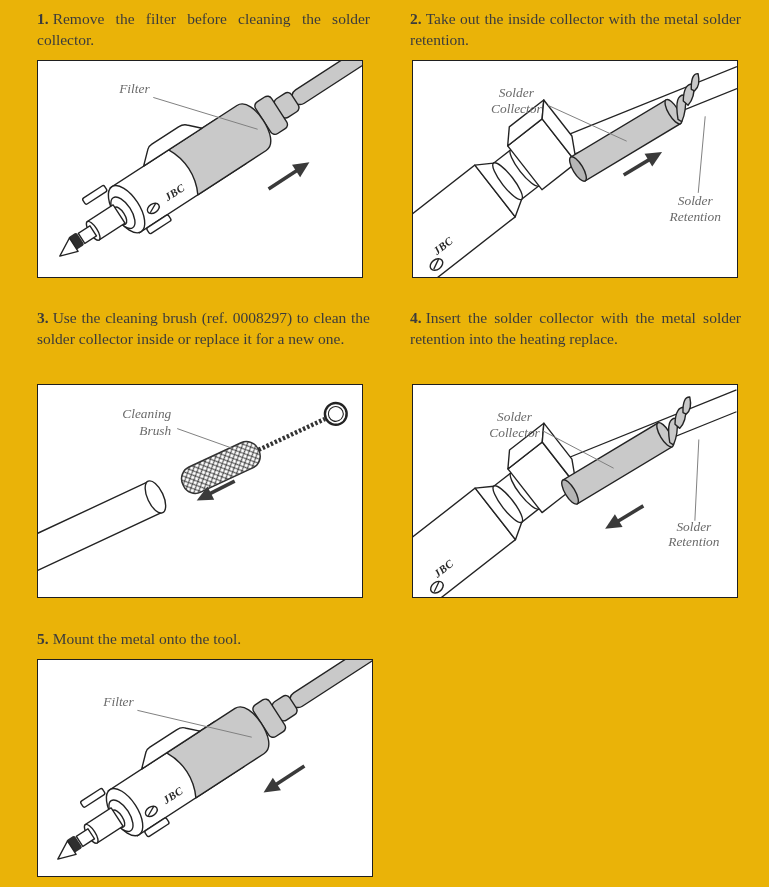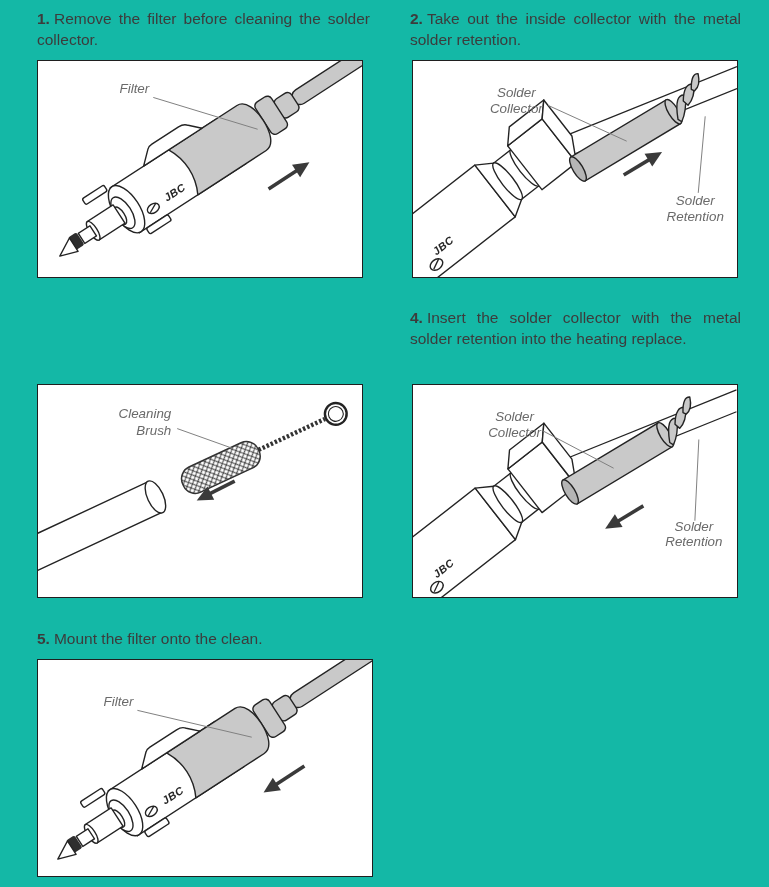--- a/index.html
+++ b/index.html
@@ -1,21 +1,21 @@
 <!DOCTYPE html>
 <html style="--line: #232323; --fill-gray: #c9c9c9; --text: #3c3c3c; --label: #6a6a6a; --arrow: #3a3a3a; --border: #1f1f1f; --leader: #808080;"><head>
 <meta charset="utf-8">
 <style>
   :root{
     --line:#232323; --fill-gray:#c9c9c9; --fill-gray2:#b5b5b5; --text:#3c3c3c;
     --label:#6a6a6a; --arrow:#3a3a3a; --border:#1f1f1f; --leader:#808080;
   }
   html,body{margin:0;padding:0;background:#fff;}
-  .page{position:relative;width:769px;height:887px;background:#14b8a6;
-        font-family:Liberation Sans, sans-serif;overflow:hidden;}
+  .page{position:relative;width:769px;height:887px;background:#eab308;
+        font-family:Liberation Serif, serif;overflow:hidden;}
   .step{position:absolute;margin:0;font-size:15.5px;line-height:21px;
         color:var(--text);text-align:justify;}
   .step b{margin-right:4px;}
   .fig{position:absolute;border:1.4px solid var(--border);background:#fff;box-sizing:border-box;}
   .fig svg{display:block;width:100%;height:100%;}
   .wh{fill:#fff;stroke:var(--line);stroke-width:1.4;stroke-linejoin:round;}
   .gy{fill:var(--fill-gray);stroke:var(--line);stroke-width:1.4;stroke-linejoin:round;}
   .gy2{fill:var(--fill-gray2);stroke:var(--line);stroke-width:1.4;}
   .dk{fill:#2e2e2e;stroke:none;}
   .ln{fill:none;stroke:var(--line);stroke-width:1.3;}
@@ -97,20 +97,21 @@
       </g>
       <text class="lbl" x="104" y="36" text-anchor="middle">Solder</text>
       <text class="lbl" x="104" y="52" text-anchor="middle">Collector</text>
       <line class="ldr" x1="136" y1="44" x2="215" y2="80"></line>
       <text class="lbl" x="284" y="144" text-anchor="middle">Solder</text>
       <text class="lbl" x="284" y="160" text-anchor="middle">Retention</text>
       <line class="ldr" x1="294" y1="55" x2="287" y2="132"></line>
     </svg>
   </div>
 
+  <p class="step" style="left:37px;top:307px;width:333px;"><b>3.</b><span>Use the cleaning brush (ref. 0008297) to clean the solder collector inside or replace it for a new one.</span></p>
 
   <p class="step" style="left:410px;top:307px;width:331px;"><b>4.</b><span>Insert the solder collector with the metal solder retention into the heating replace.</span></p>
 
   <div class="fig" style="left:37px;top:384px;width:326px;height:214px;">
     <svg viewBox="0 0 326 214">
       <defs>
         <pattern id="xh" width="6" height="6" patternUnits="userSpaceOnUse">
           <rect width="6" height="6" fill="#fff"></rect>
           <path d="M0,0 L6,6 M6,0 L0,6" stroke="#4a4a4a" stroke-width="1.1" fill="none"></path>
         </pattern>
@@ -166,21 +167,21 @@
       </g>
       <text class="lbl" x="102" y="36" text-anchor="middle">Solder</text>
       <text class="lbl" x="102" y="52" text-anchor="middle">Collector</text>
       <line class="ldr" x1="130" y1="46" x2="202" y2="84"></line>
       <text class="lbl" x="283" y="147" text-anchor="middle">Solder</text>
       <text class="lbl" x="283" y="163" text-anchor="middle">Retention</text>
       <line class="ldr" x1="288" y1="55" x2="284" y2="137"></line>
     </svg>
   </div>
 
-  <p class="step" style="left:37px;top:628px;width:333px;text-align:left;"><b>5.</b><span>Mount the filter onto the clean.</span></p>
+  <p class="step" style="left:37px;top:628px;width:333px;text-align:left;"><b>5.</b><span>Mount the metal onto the tool.</span></p>
 
   <div class="fig" style="left:37px;top:659px;width:336px;height:218px;">
     <svg viewBox="0 0 336 216">
       <g transform="translate(20,196) rotate(-33)">
         <rect class="gy" x="280" y="-8" width="120" height="16" rx="8"></rect>
         <rect class="gy" x="262" y="-11" width="20" height="22" rx="5"></rect>
         <rect class="gy" x="244" y="-19" width="19" height="38" rx="5"></rect>
         <rect class="wh" x="78" y="-27" width="128" height="54"></rect>
         <rect class="wh" x="48" y="-33" width="26" height="7" rx="2"></rect>
         <rect class="wh" x="86" y="27" width="26" height="7" rx="2"></rect>

